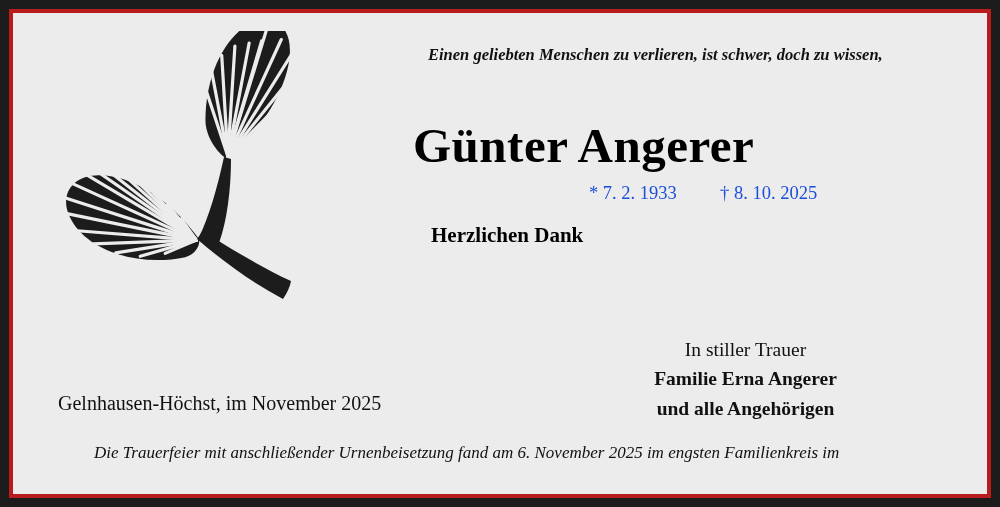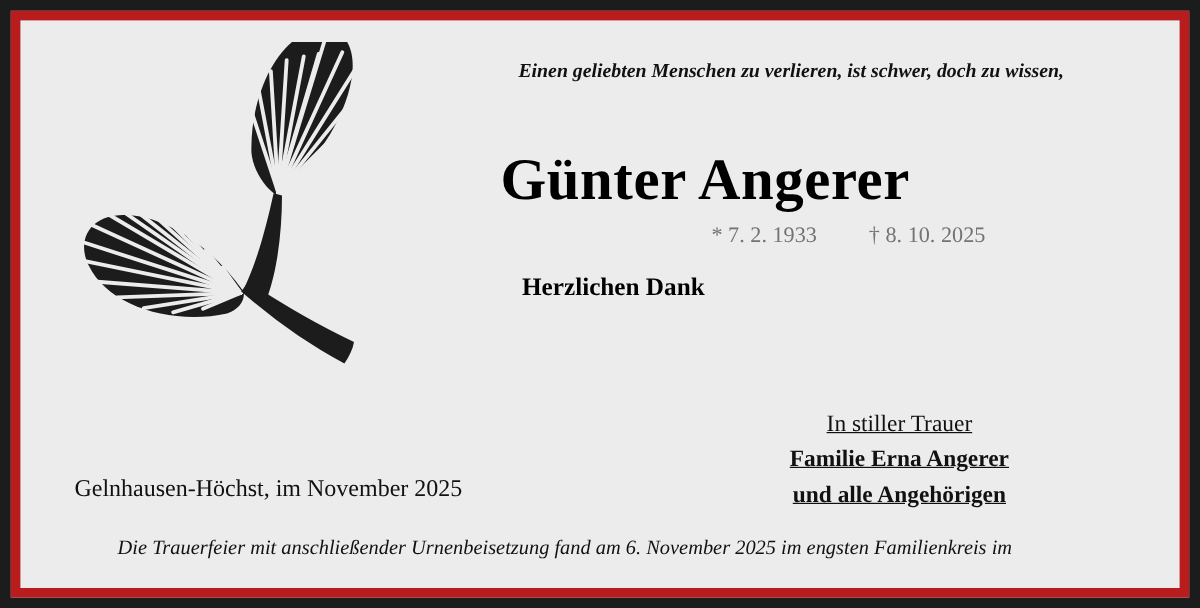--- a/index.html
+++ b/index.html
@@ -18,21 +18,21 @@
     box-sizing: border-box;
     padding: 9px;
     overflow: hidden;
   }
   .inner {
     position: relative;
     width: 100%;
     height: 100%;
     background: #ececed;
     box-sizing: border-box;
-    border: 8px solid #b91c1c;
+    border: 4px solid #b91c1c;
   }
   .content {
     position: absolute;
     inset: 0;
   }
 
   
   .leaf-wrap {
     position: absolute;
     left: 18px;
@@ -66,21 +66,21 @@
     color: #000;
     white-space: nowrap;
   }
   .dates {
     position: absolute;
     left: 400px;
     top: 170px;
     width: 580px;
     text-align: center;
     font-size: 18.5px;
-    color: #737373;
+    color: #1d4ed8;
   }
   .dates .gap { display: inline-block; width: 34px; }
 
   .thanks-title {
     position: absolute;
     left: 418px;
     top: 210px;
     font-size: 21px;
     font-weight: 700;
     color: #000;
@@ -97,21 +97,20 @@
 
   .mourn {
     position: absolute;
     left: 520px;
     top: 322px;
     width: 425px;
     text-align: center;
     font-size: 19.5px;
     line-height: 1.5;
     color: #111;
-    text-decoration: underline;
   }
   .mourn .b { font-weight: 700; display: block; }
 
   .place {
     position: absolute;
     left: 45px;
     top: 379px;
     font-size: 20px;
     color: #111;
   }

